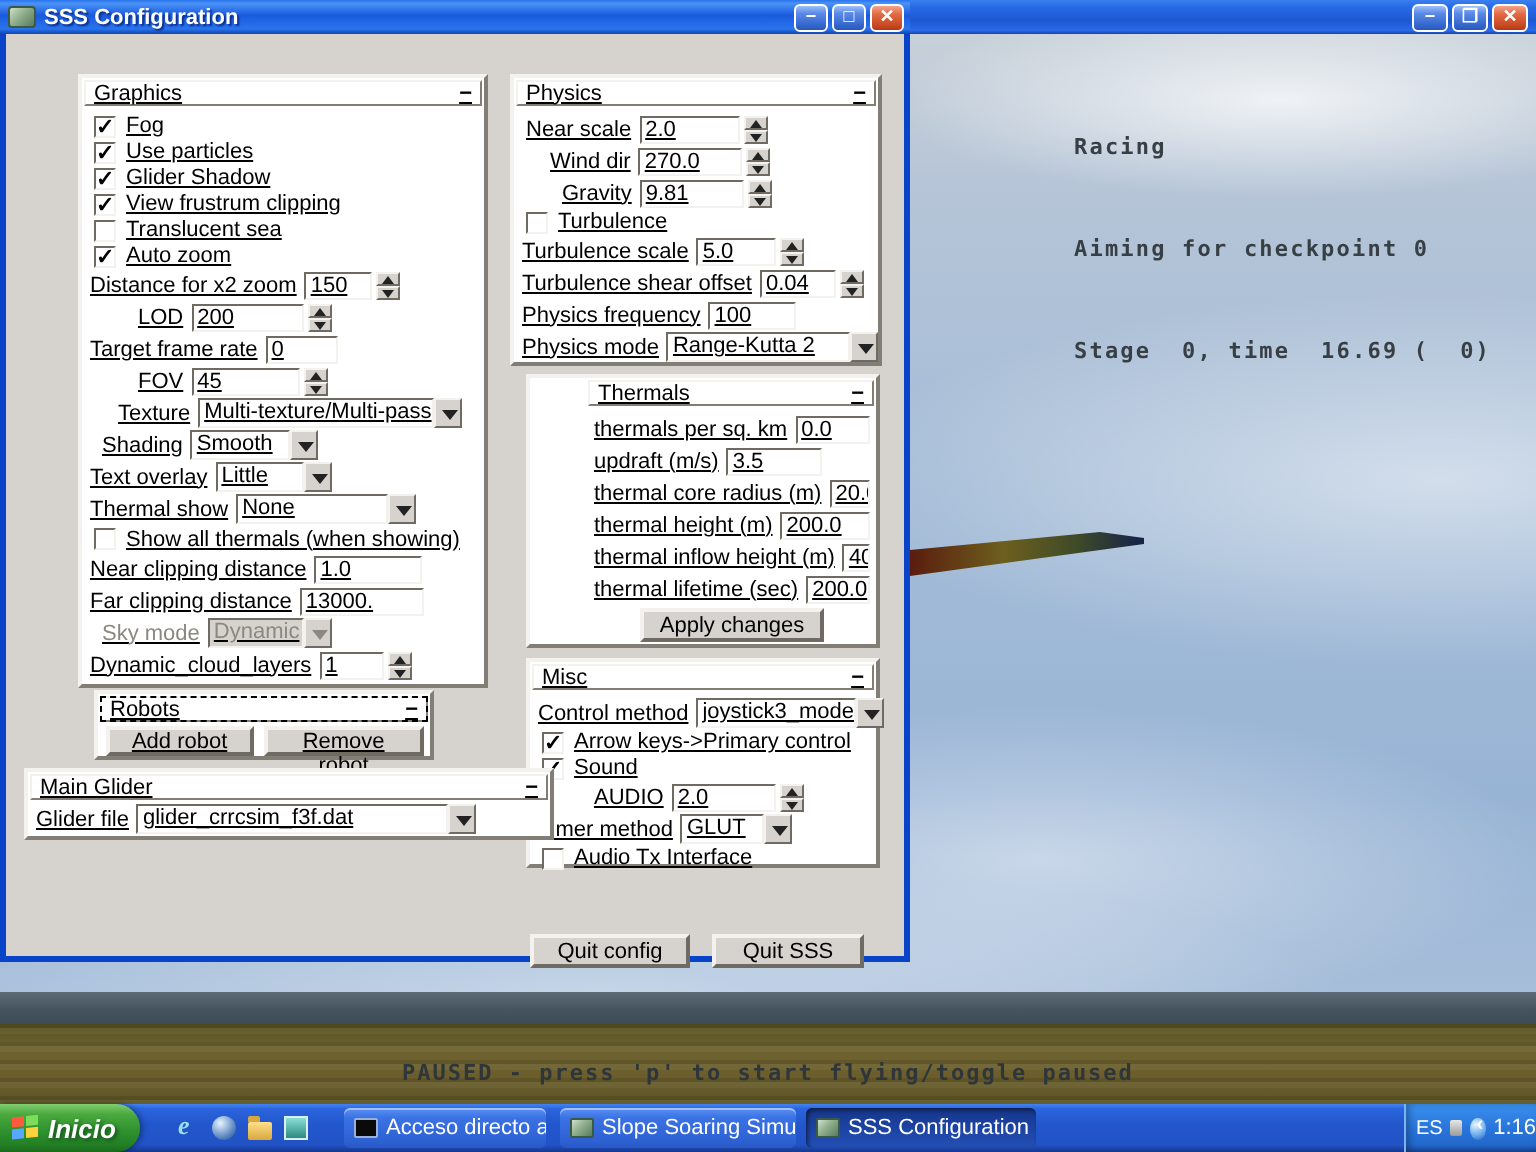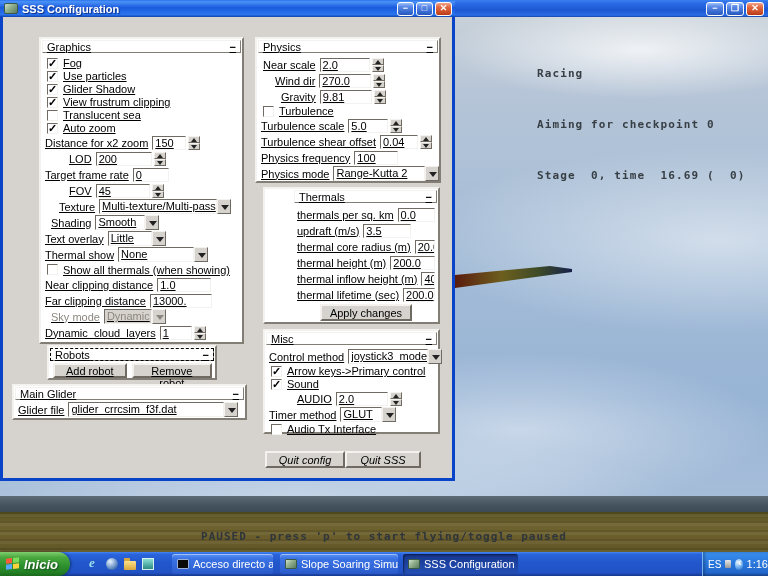--- a/index.html
+++ b/index.html
@@ -435,37 +435,37 @@
     <div class="ghead focus">
       <span>Robots</span>
       <span class="gmin">−</span>
     </div>
     <div class="gbody" style="display:flex;gap:5px;padding-top:1px;">
       <span class="pbtn" style="width:75px;height:15px;line-height:12px;">Add robot</span>
       <span class="pbtn" style="width:82px;height:15px;line-height:12px;">Remove robot</span>
     </div>
   </div>
 
-  <div class="group" style="left:9px;top:384px;width:235px;height:36px;">
+  <div class="group" style="left:9px;top:384px;width:265px;height:36px;">
     <div class="ghead">
       <span>Main Glider</span>
       <span class="gmin">−</span>
     </div>
     <div class="gbody" style="padding-top:1px;">
       <div class="frow">
           <span class="flab">Glider file</span>
           <span class="combo">
             <span class="cval" style="width:156px">glider_crrcsim_f3f.dat</span>
             <span class="cbtn"></span>
           </span>
         </div>
     </div>
   </div>
 
-  <div style="position:absolute;left:262px;top:451px;display:flex;font-style:italic;">
+  <div style="position:absolute;left:262px;top:467px;display:flex;gap:11px;">
     <span class="pbtn" style="width:80px;">Quit config</span>
     <span class="pbtn" style="width:76px;">Quit SSS</span>
   </div>
 </div>
 
 <div class="taskbar">
   <div class="startbtn">
     <span class="winlogo">
         <i></i>
         <i></i>

